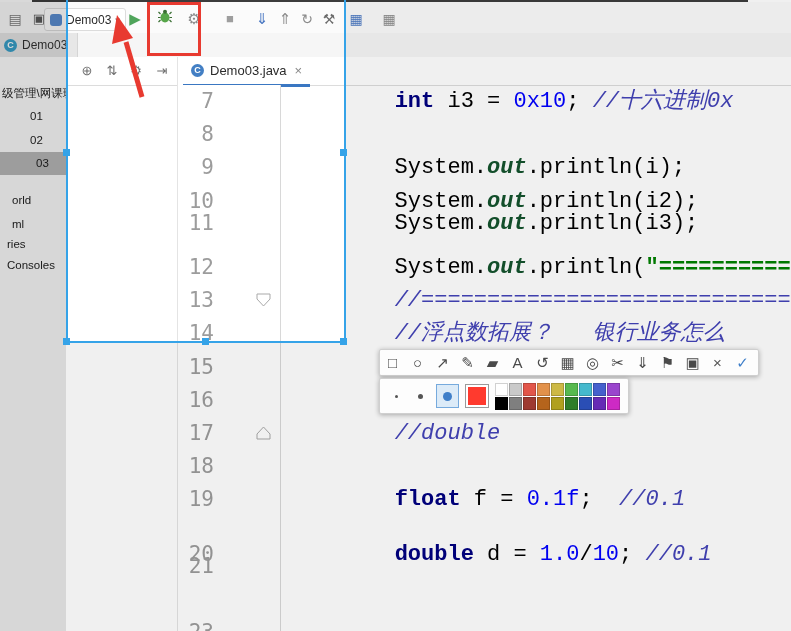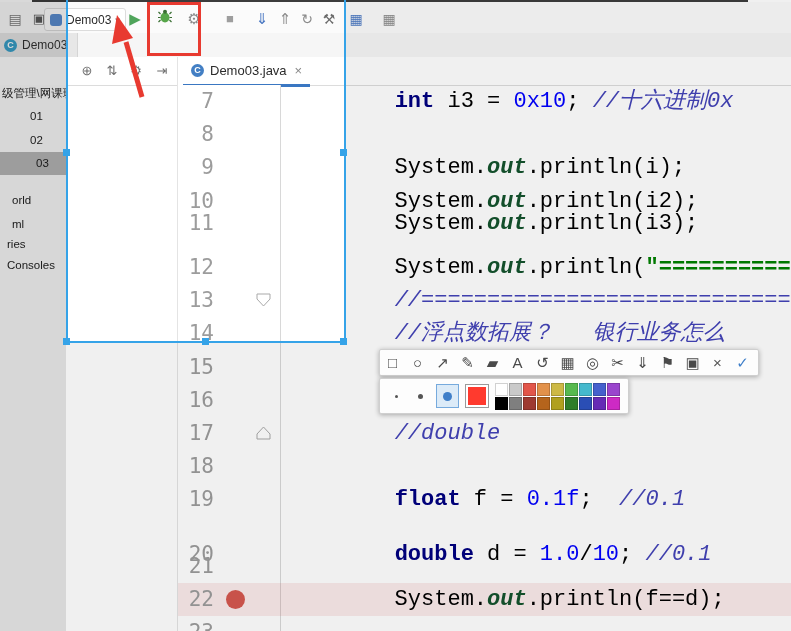--- a/index.html
+++ b/index.html
@@ -201,26 +201,20 @@
         <span class="line-num">19</span>
         <span class="code-text"><span class="seg-p">        </span><span class="seg-k">float</span><span class="seg-p"> f = </span><span class="seg-n">0.1f</span><span class="seg-p">;  </span><span class="seg-c">//0.1</span></span>
       </div>
       <div class="code-row" style="top: 453px;">
         <span class="line-num">20</span>
         <span class="code-text"><span class="seg-p">        </span><span class="seg-k">double</span><span class="seg-p"> d = </span><span class="seg-n">1.0</span><span class="seg-p">/</span><span class="seg-n">10</span><span class="seg-p">; </span><span class="seg-c">//0.1</span></span>
       </div>
       <div class="code-row" style="top: 464.8px;">
         <span class="line-num">21</span>
         <span class="code-text"></span>
-      </div>
-      <div class="code-row" style="top: 498px;">
-        <div class="bp-band"></div>
-        <span class="line-num">22</span>
-        <span class="bp-dot"></span>
-        <span class="code-text"><span class="seg-p">        System.</span><span class="seg-f">out</span><span class="seg-p">.println(f==d);</span></span>
       </div>
       <div class="code-row" style="top: 531.2px;">
         <span class="line-num">23</span>
         <span class="code-text"></span>
       </div>
     </div>
 
   <div id="dim-left" class="dim"></div>
   <div id="dim-right" class="dim"></div>
   <div id="dim-bottom" class="dim"></div>

